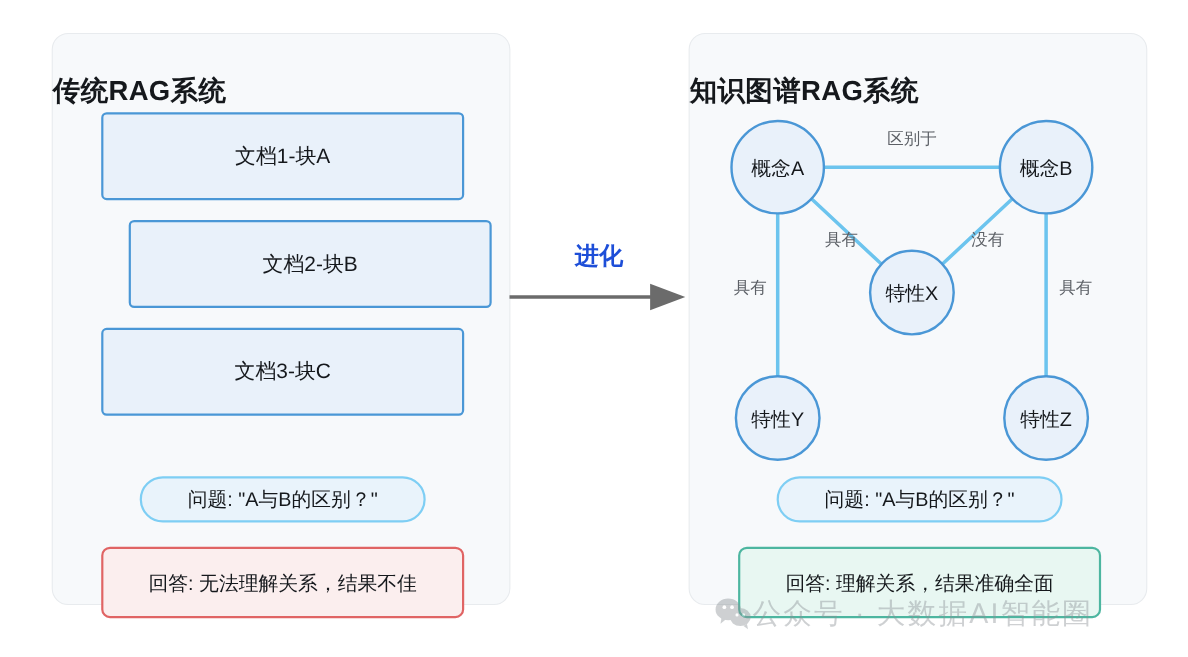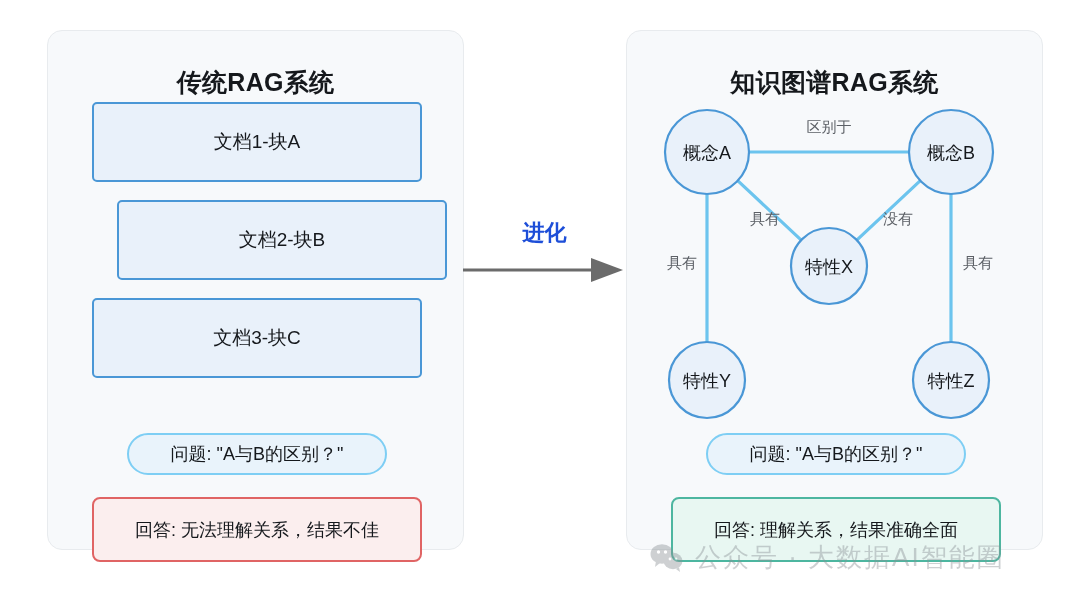--- a/index.html
+++ b/index.html
@@ -29,21 +29,21 @@
     border-radius: 15px;
     box-sizing: border-box;
   }
   #panel-left  { left: 47px;  top: 30px; width: 417px; height: 520px; }
   #panel-right { left: 626px; top: 30px; width: 417px; height: 520px; }
 
   .panel-title {
     position: absolute;
     left: 0;
     width: 100%;
-    text-align: center;
+    text-align: left;
     font-size: 25px;
     font-weight: bold;
     color: #15181c;
     letter-spacing: 0.3px;
   }
   #panel-left  .panel-title { top: 35px; }
   #panel-right .panel-title { top: 35px; }
 
   
   .chunk {
@@ -164,21 +164,20 @@
     dominant-baseline: central;
   }
 
   
   #watermark {
     position: absolute;
     left: 650px;
     top: 540px;
     display: flex;
     align-items: center;
-    gap: 11px;
     opacity: 0.42;
   }
   #watermark-text {
     font-size: 26px;
     color: #8b9196;
     letter-spacing: 2px;
     white-space: nowrap;
   }
   #wechat-icon { flex: 0 0 auto; }
 </style>

